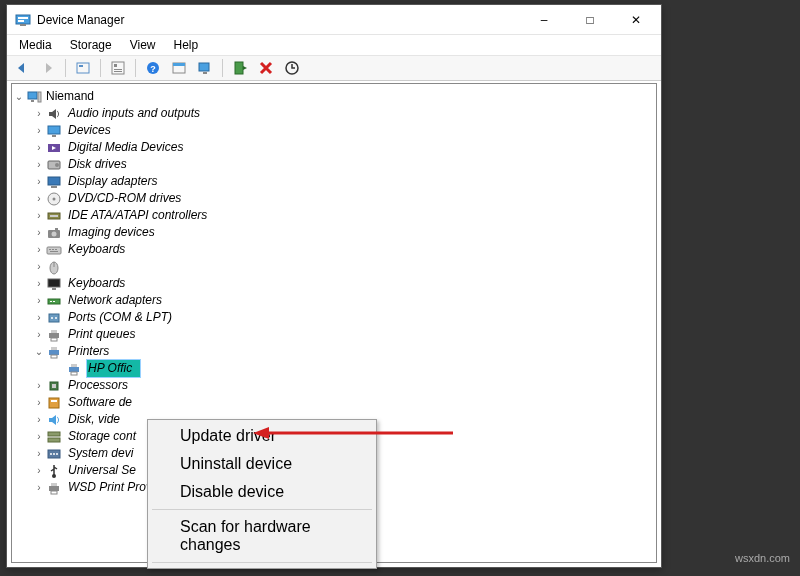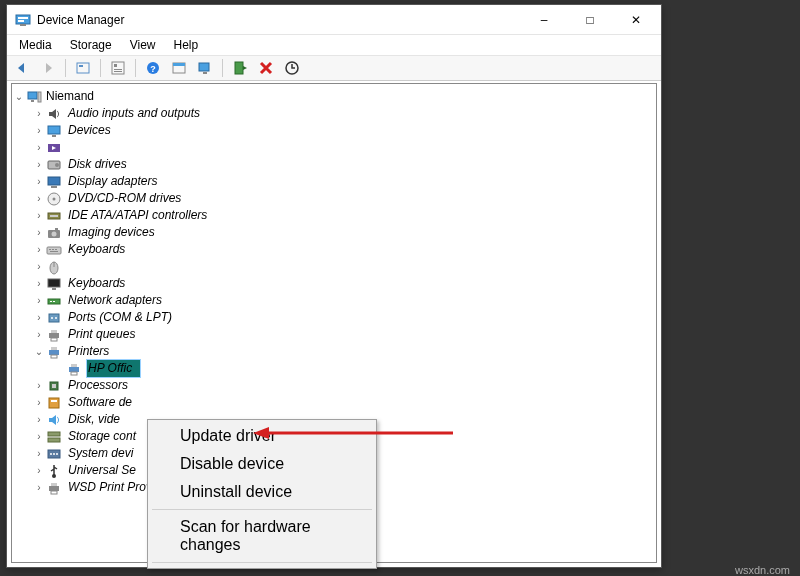--- a/index.html
+++ b/index.html
@@ -21,29 +21,29 @@
   
   .tree-wrap { position: absolute; left: 4px; right: 4px; top: 78px; bottom: 4px; border: 1px solid #888; background: #fff; overflow: hidden; }
   .tree { padding: 4px 0; line-height: 17px; font-size: 12px; }
   .root-row, .row { display: flex; align-items: center; height: 17px; white-space: nowrap; }
   .arrow { width: 14px; text-align: center; color: #646464; font-size: 10px; user-select: none; }
   .arrow.blank { visibility: hidden; }
   .ticon { width: 16px; height: 16px; margin-right: 4px; display: inline-flex; align-items: center; justify-content: center; }
   .row { padding-left: 20px; }
   .row.child { padding-left: 40px; }
   .row .label { padding: 0 2px; font-style: italic; }
-  .row.selected .label { background: #0f766e; border: 1px solid #99d1ff; padding: 0 8px 0 1px; }
+  .row.selected .label { background: #14b8a6; border: 1px solid #99d1ff; padding: 0 8px 0 1px; }
   
   .ctxmenu { position: absolute; background: #f2f2f2; border: 1px solid #a0a0a0; box-shadow: 2px 2px 4px rgba(0,0,0,0.25); padding: 2px; }
   .ctxmenu .citem { padding: 5px 48px 5px 30px; font-size: 16px; }
   .ctxmenu .csep { height: 1px; background: #d0d0d0; margin: 3px 2px; }
   .ctxmenu .citem.bold { font-weight: 700; }
   
   .red-arrow { position: absolute; pointer-events: none; }
-  .watermark { position: absolute; right: 10px; bottom: 0; font-size: 11px; color: #aaa; }
+  .watermark { position: absolute; right: 10px; bottom: 12px; font-size: 11px; color: #aaa; }
 </style>
 </head>
 <body>
 
 <div class="window">
 
   <div class="titlebar">
     <span class="app-icon">
       <svg viewBox="0 0 16 16">
           <rect x="1" y="3" width="14" height="9" fill="#4aa0e0" stroke="#2a6aa0"></rect>
@@ -171,20 +171,21 @@
           <span class="label">Devices</span>
         </div>
         <div class="row">
           <span class="arrow">›</span>
           <span class="ticon">
             <svg viewBox="0 0 16 16">
               <rect x="2" y="4" width="12" height="8" fill="#6a4aa0"></rect>
               <polygon points="6,6 6,10 10,8" fill="#fff"></polygon>
             </svg>
           </span>
+          <span class="label">Digital Media Devices</span>
         </div>
         <div class="row">
           <span class="arrow">›</span>
           <span class="ticon">
             <svg viewBox="0 0 16 16">
               <rect x="2" y="4" width="12" height="8" rx="1" fill="#bbb" stroke="#666"></rect>
               <circle cx="11" cy="8" r="2" fill="#888"></circle>
             </svg>
           </span>
           <span class="label">Disk drives</span>
@@ -388,22 +389,22 @@
               <rect x="5" y="11" width="6" height="3" fill="#fff" stroke="#888"></rect>
             </svg>
           </span>
           <span class="label">WSD Print Provider</span>
         </div>
       </div>
   </div>
 
   <div class="ctxmenu" id="ctxmenu" style="left:140px; top:414px; width:230px;">
       <div class="citem">Update driver</div>
+      <div class="citem">Uninstall device</div>
       <div class="citem">Disable device</div>
-      <div class="citem">Uninstall device</div>
       <div class="csep"></div>
       <div class="citem">Scan for hardware changes</div>
       <div class="csep"></div>
     </div>
 
   <svg class="red-arrow" style="left:246px; top:418px; width:200px; height:20px;">
     <line x1="200" y1="10" x2="12" y2="10" stroke="#d42020" stroke-width="3"></line>
     <polygon points="0,10 16,4 16,16" fill="#d42020"></polygon>
   </svg>
 

